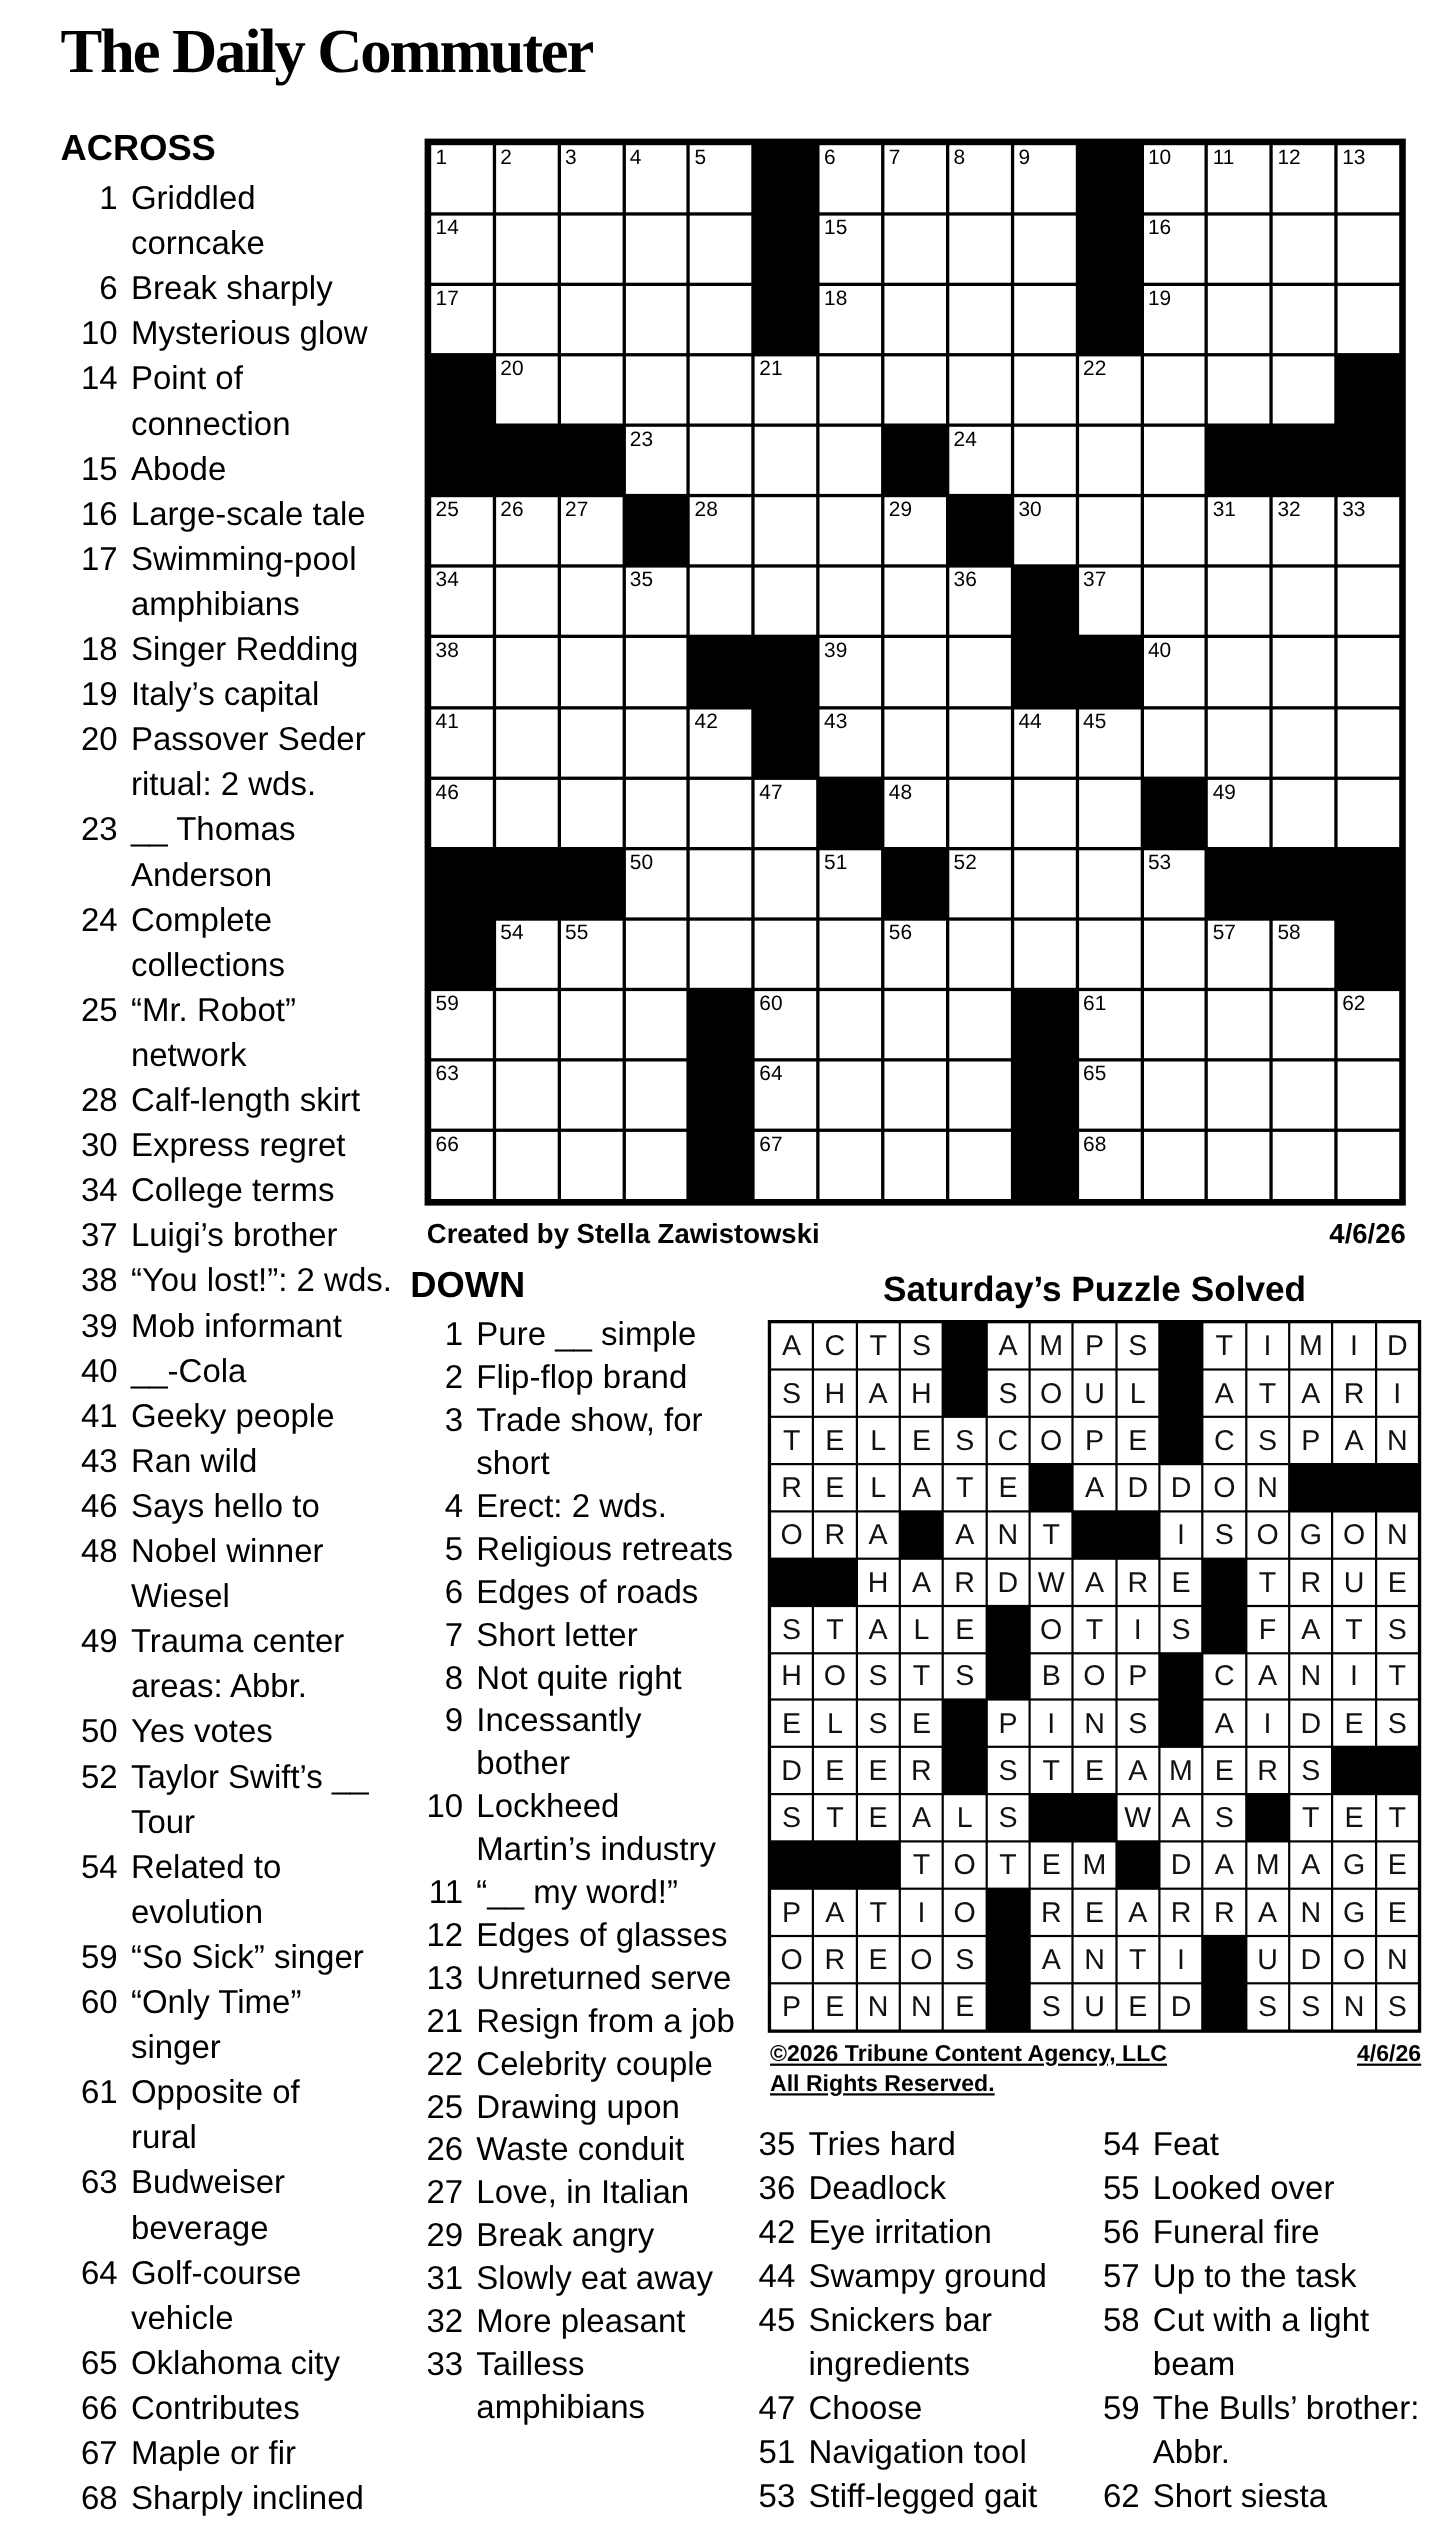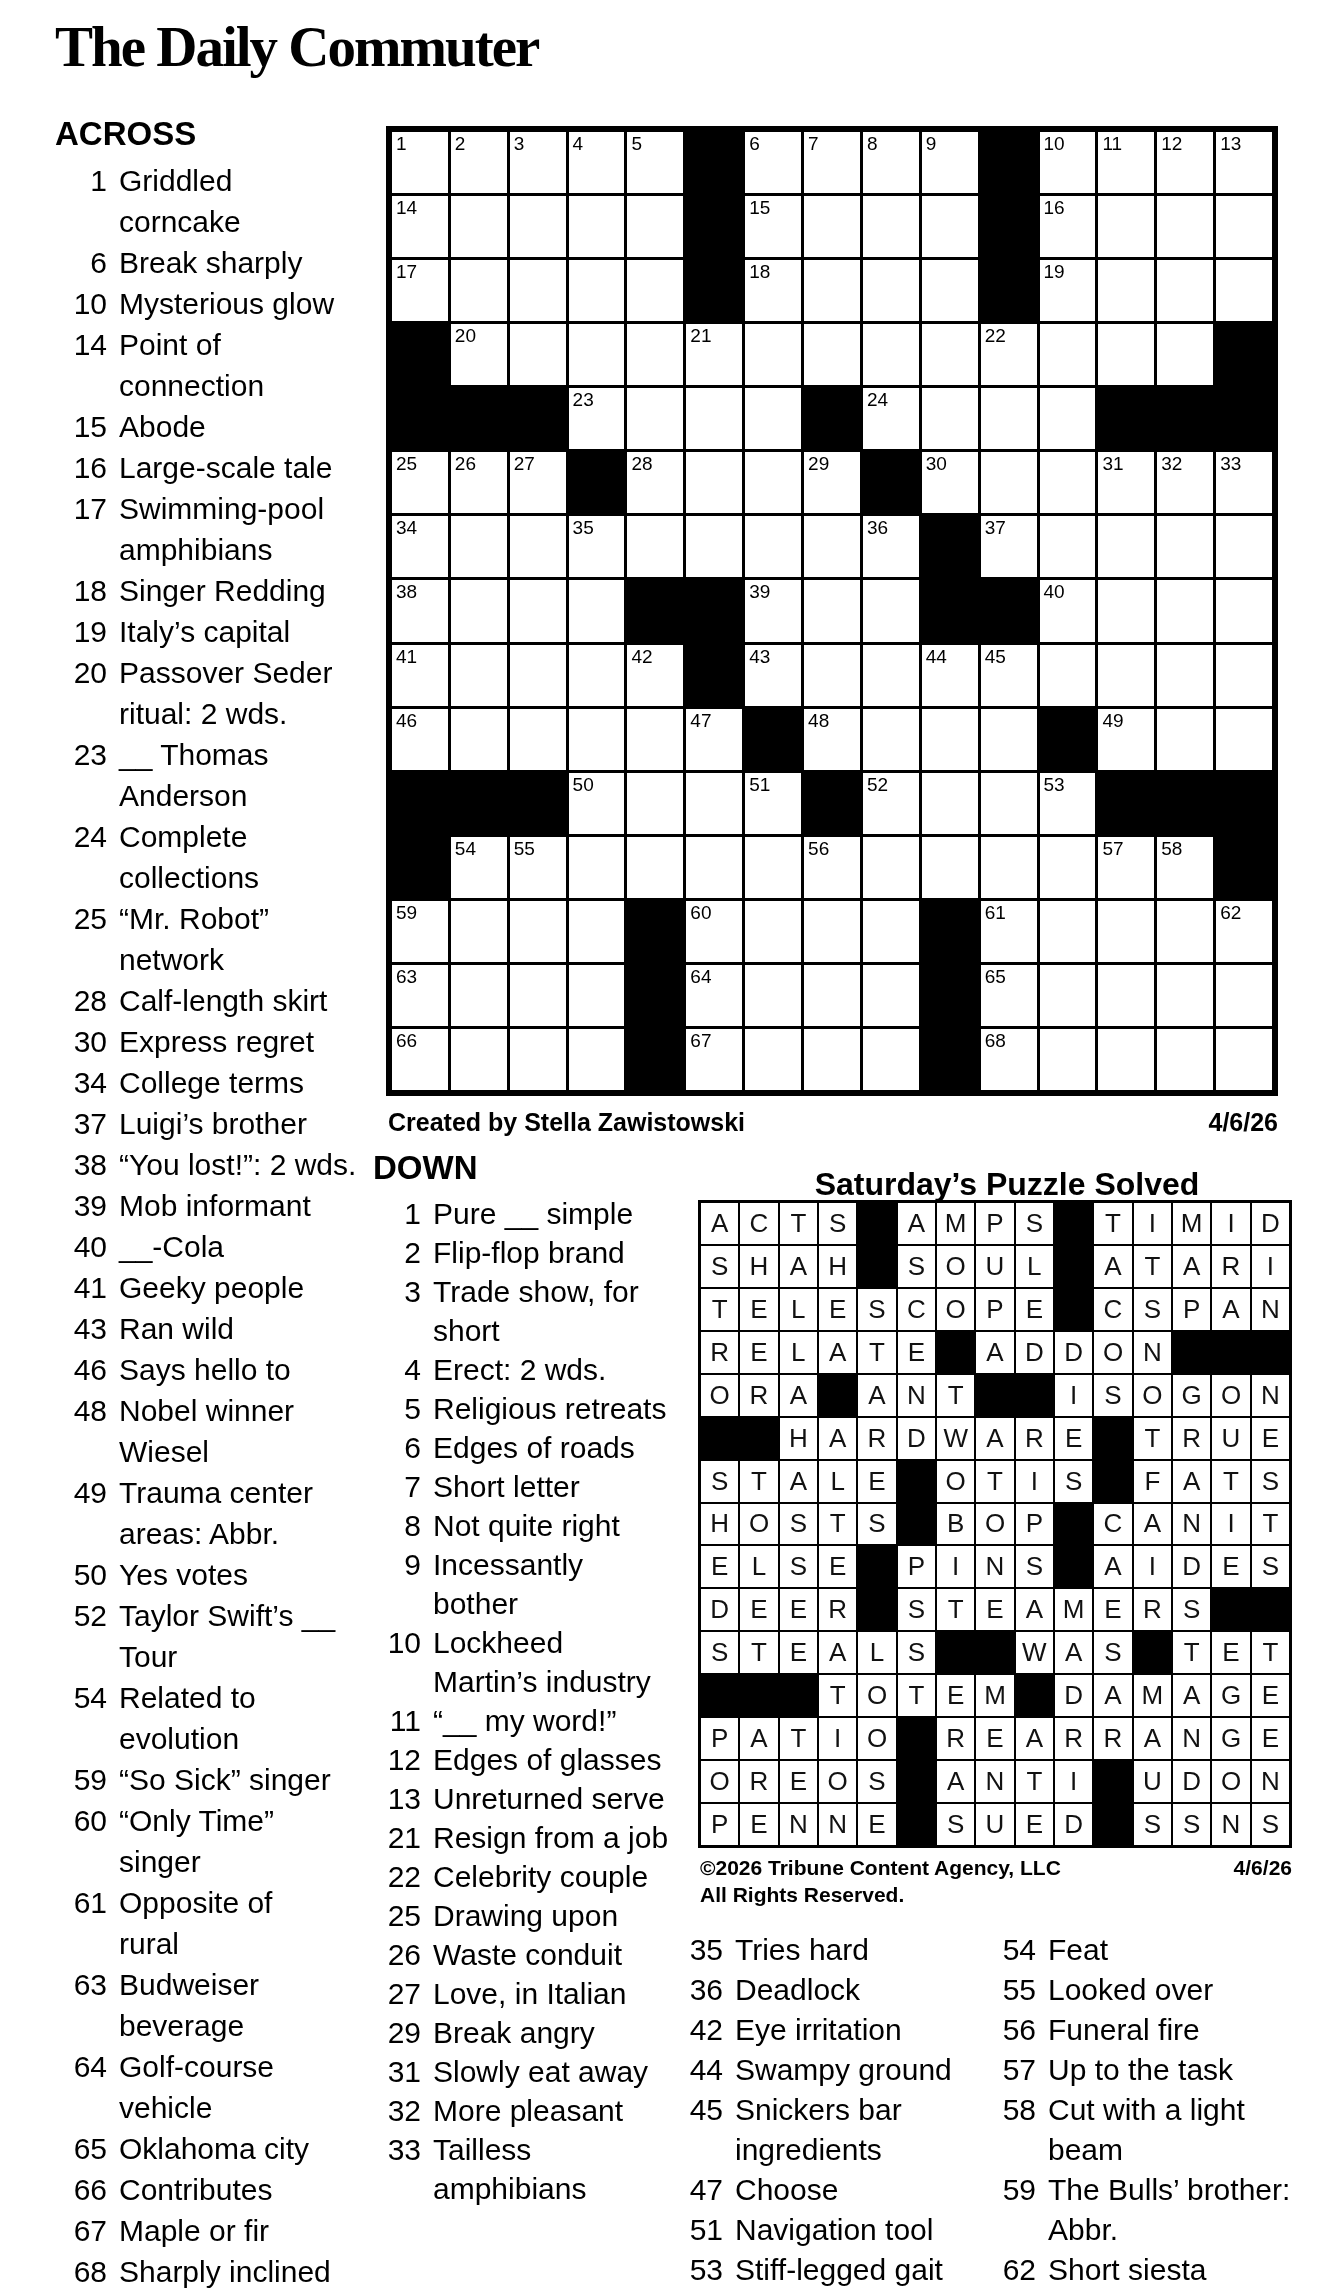--- a/index.html
+++ b/index.html
@@ -35,36 +35,36 @@
   .mcell.black{background:#000;}
   .mnum{position:absolute;top:2px;left:4px;font-size:19px;line-height:1;}
 
   #byline-row{
     position:absolute;left:388px;top:1108px;width:890px;
     display:flex;justify-content:space-between;
     font-weight:bold;font-size:25px;gap:36px;
   }
 
   #solved-header{
-    position:absolute;left:698px;top:1154px;width:594px;margin:12px;
+    position:absolute;left:698px;top:1154px;width:594px;margin:0;
     text-align:center;font-weight:bold;font-size:32px;
   }
   #solved-grid{
     position:absolute;left:698px;top:1200px;width:594px;height:648px;
     background:#000;display:grid;
     grid-template-columns:repeat(15,1fr);grid-template-rows:repeat(15,1fr);
     gap:2px;padding:3px;box-sizing:border-box;
   }
   .scell{background:#fff;display:flex;align-items:center;justify-content:center;
     font-size:26px;color:#111;}
   .scell.black{background:#000;}
 
   #copyright{
     position:absolute;left:700px;top:1854px;width:592px;
-    font-weight:bold;font-size:21px;line-height:27px;
+    font-weight:bold;font-size:21px;line-height:27px;text-decoration:underline;
   }
   #copyright .row1{display:flex;justify-content:space-between;}
 </style>
 </head>
 <body>
 
 <h1 class="page-title">The Daily Commuter</h1>
 
 <div class="clue-col" id="across-col">
   <div class="col-header">ACROSS</div>

